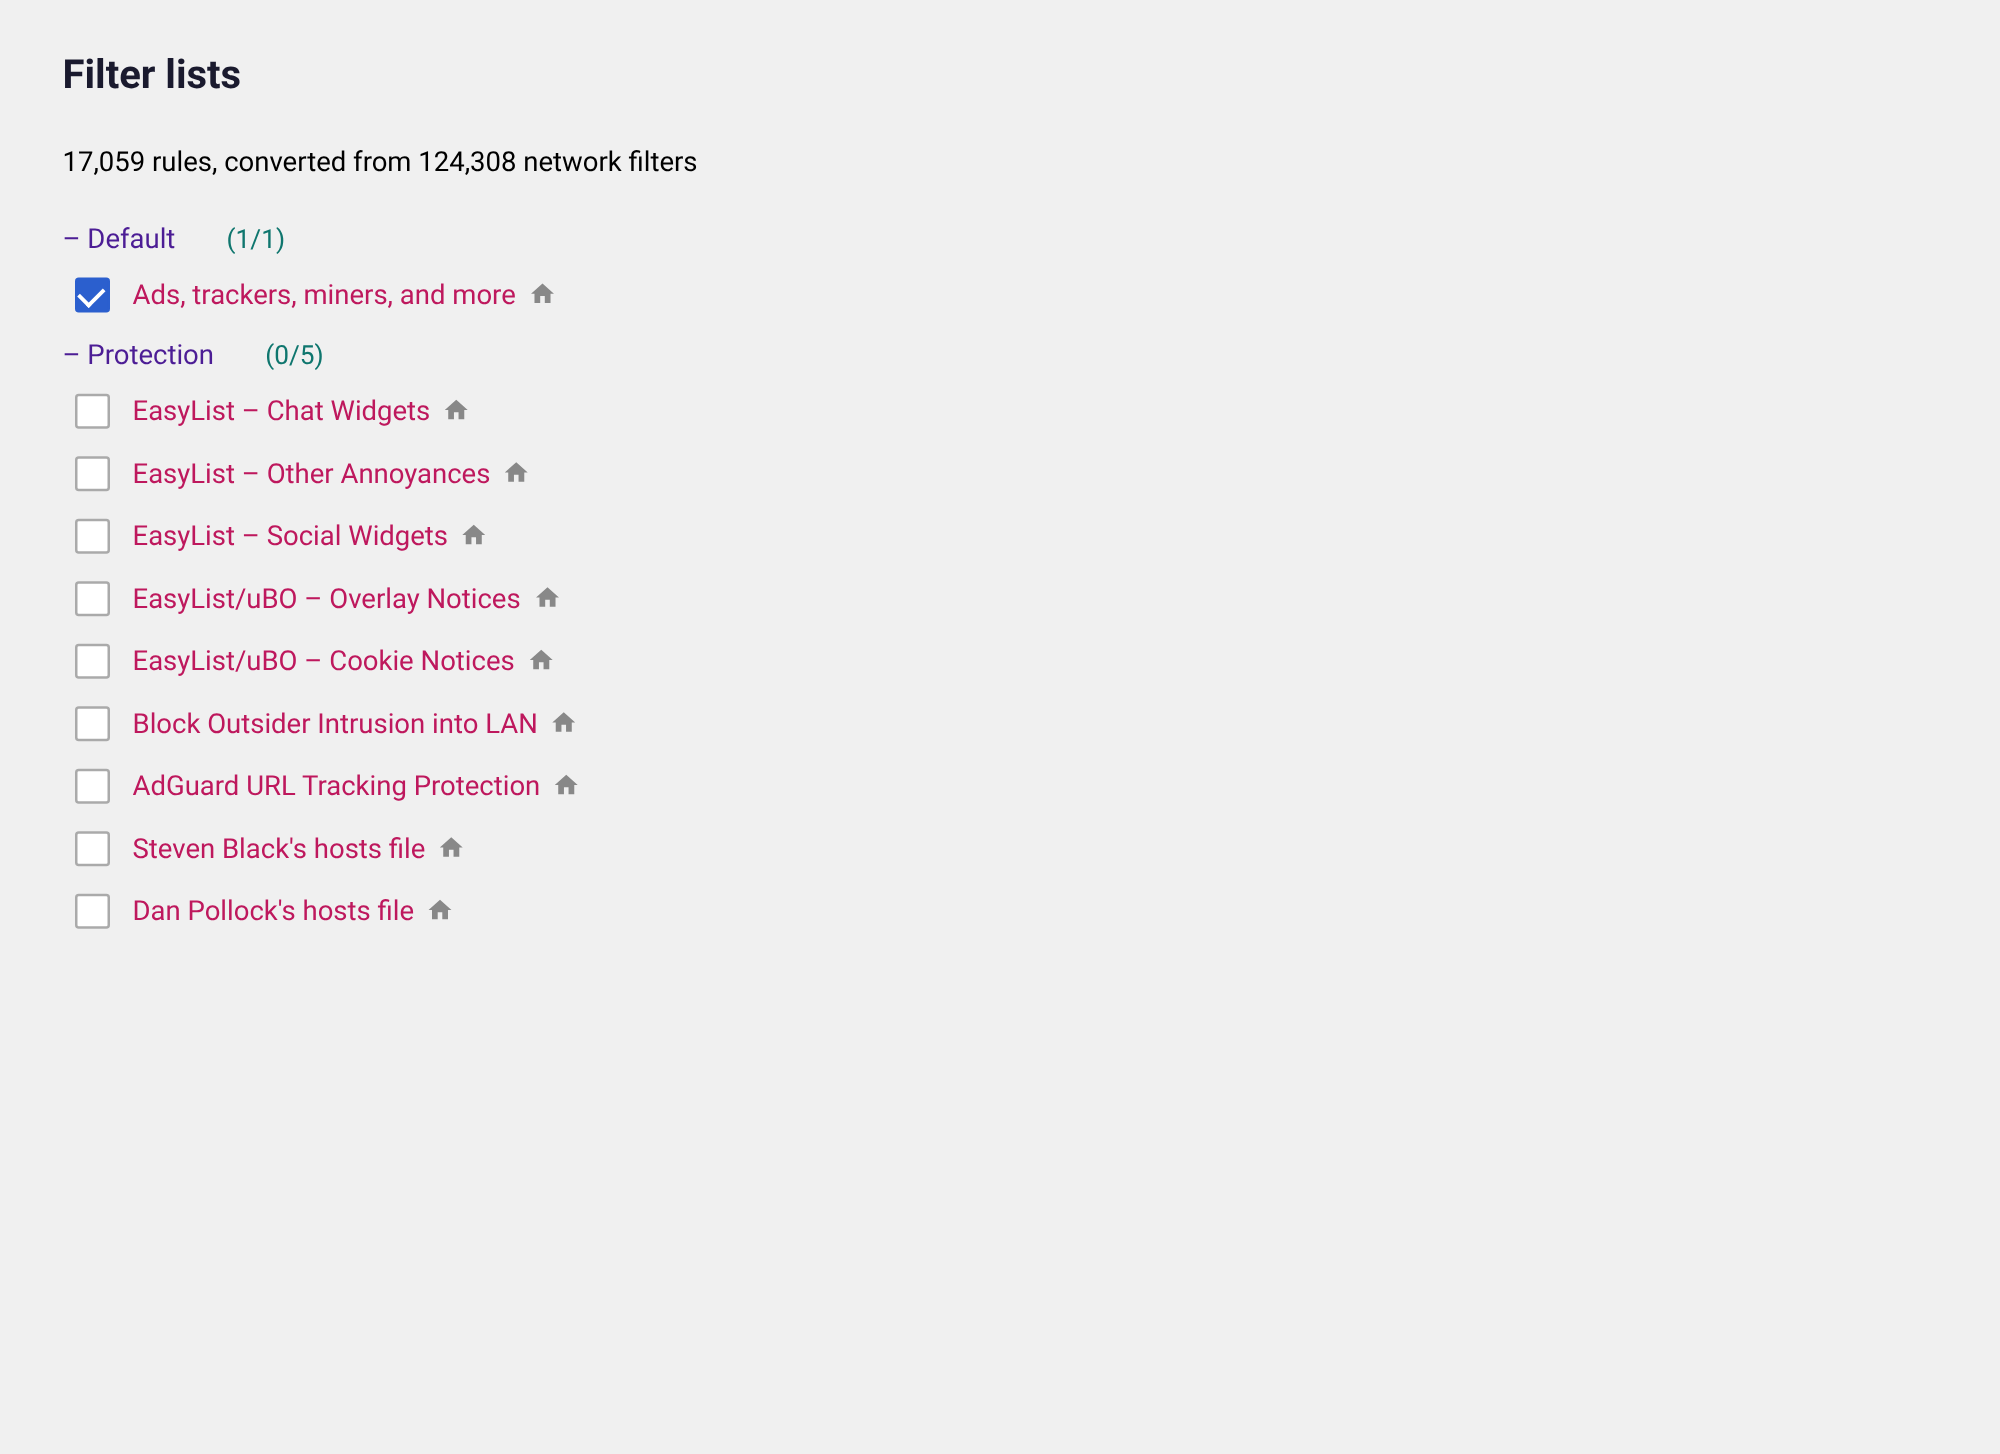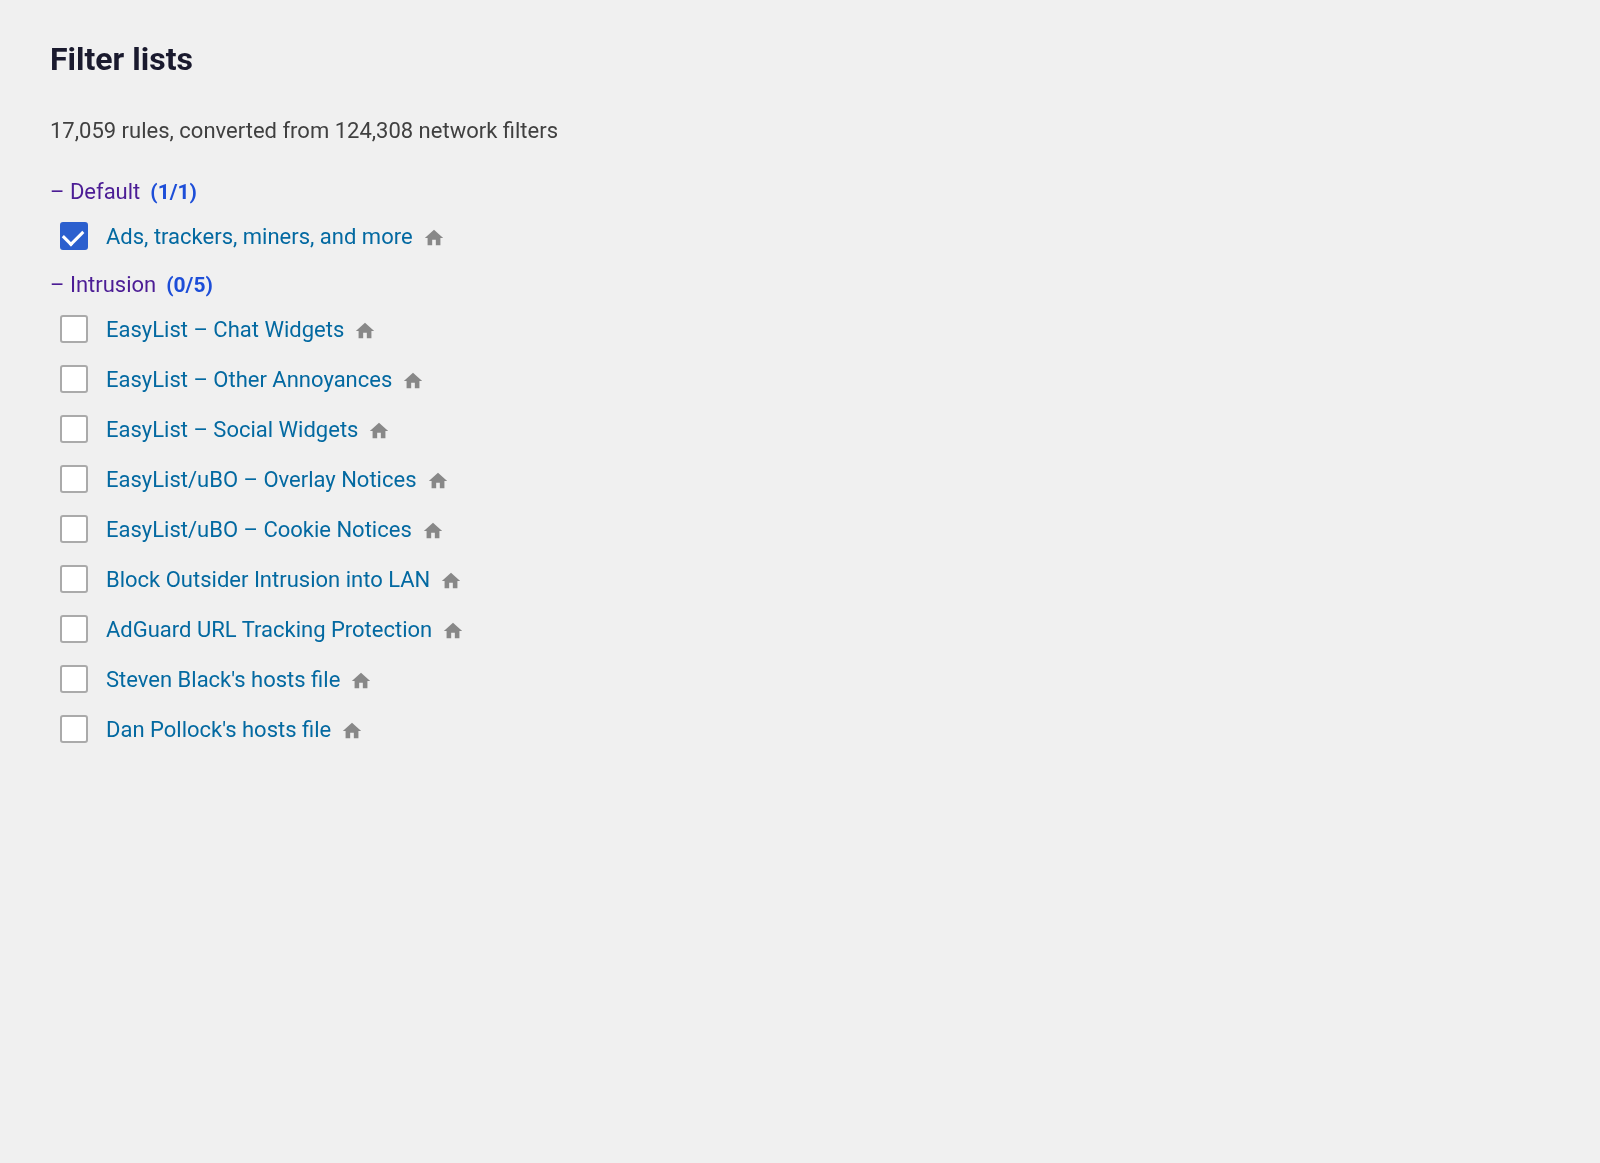--- a/index.html
+++ b/index.html
@@ -19,38 +19,39 @@
 
     .page-title {
       font-size: 32px;
       font-weight: 700;
       color: #1a1a2e;
       margin-bottom: 40px;
     }
 
     .rules-summary {
       font-size: 22px;
-      color: #404040;
+      color: #000000;
       margin-bottom: 36px;
     }
 
     .category-header {
       font-size: 22px;
       color: #1a1a2e;
       margin-bottom: 18px;
       margin-top: 10px;
       display: flex;
       align-items: center;
       gap: 10px;
     }
 
     .category-count {
-      color: #1d4ed8;
-      font-weight: 700;
+      color: #0f766e;
+      font-weight: 400;
       font-size: 21px;
+      margin-left: 31px;
     }
 
     .category-toggle {
       color: #4c1d95;
       font-weight: 400;
       cursor: pointer;
     }
 
     .filter-item {
       display: flex;
@@ -83,23 +84,23 @@
       width: 16px;
       height: 10px;
       border-left: 3px solid #fff;
       border-bottom: 3px solid #fff;
       transform: rotate(-45deg) translateY(-2px);
       display: block;
     }
 
     .filter-label {
       font-size: 22px;
-      color: #0369a1;
-      display: flex;
-      align-items: flex-end;
+      color: #be185d;
+      display: flex;
+      align-items: flex-start;
       gap: 10px;
     }
 
     
     .house-icon {
       display: inline-flex;
       align-items: center;
       justify-content: center;
       width: 22px;
       height: 22px;
@@ -138,21 +139,21 @@
           <span class="filter-label">Ads, trackers, miners, and more <span class="house-icon">
               <svg viewBox="0 0 24 24" xmlns="http://www.w3.org/2000/svg">
           <path d="M10 20v-6h4v6h5v-8h3L12 3 2 12h3v8z"></path>
         </svg>
             </span></span>
         </div>
       </div>
     </div>
     <div class="section">
       <div class="category-header">
-        <span class="category-toggle">– Intrusion</span>
+        <span class="category-toggle">– Protection</span>
         <span class="category-count">(0/5)</span>
       </div>
       <div class="items-list">
         <div class="filter-item">
           <div class="checkbox"></div>
           <span class="filter-label">EasyList – Chat Widgets <span class="house-icon">
               <svg viewBox="0 0 24 24" xmlns="http://www.w3.org/2000/svg">
           <path d="M10 20v-6h4v6h5v-8h3L12 3 2 12h3v8z"></path>
         </svg>
             </span></span>

